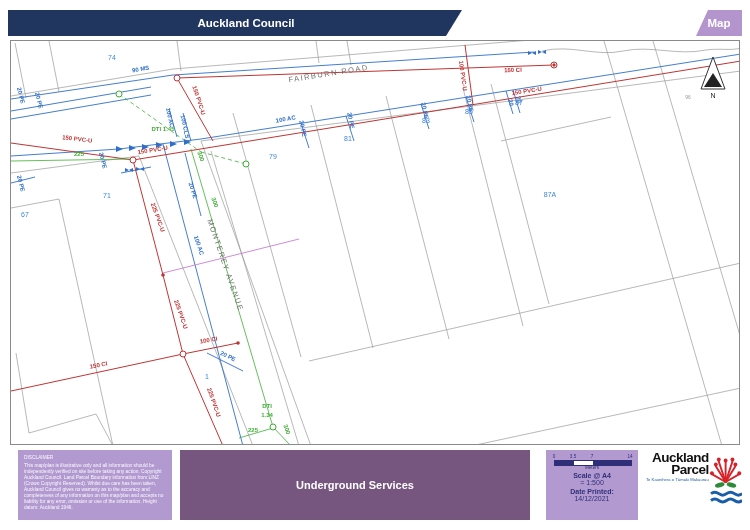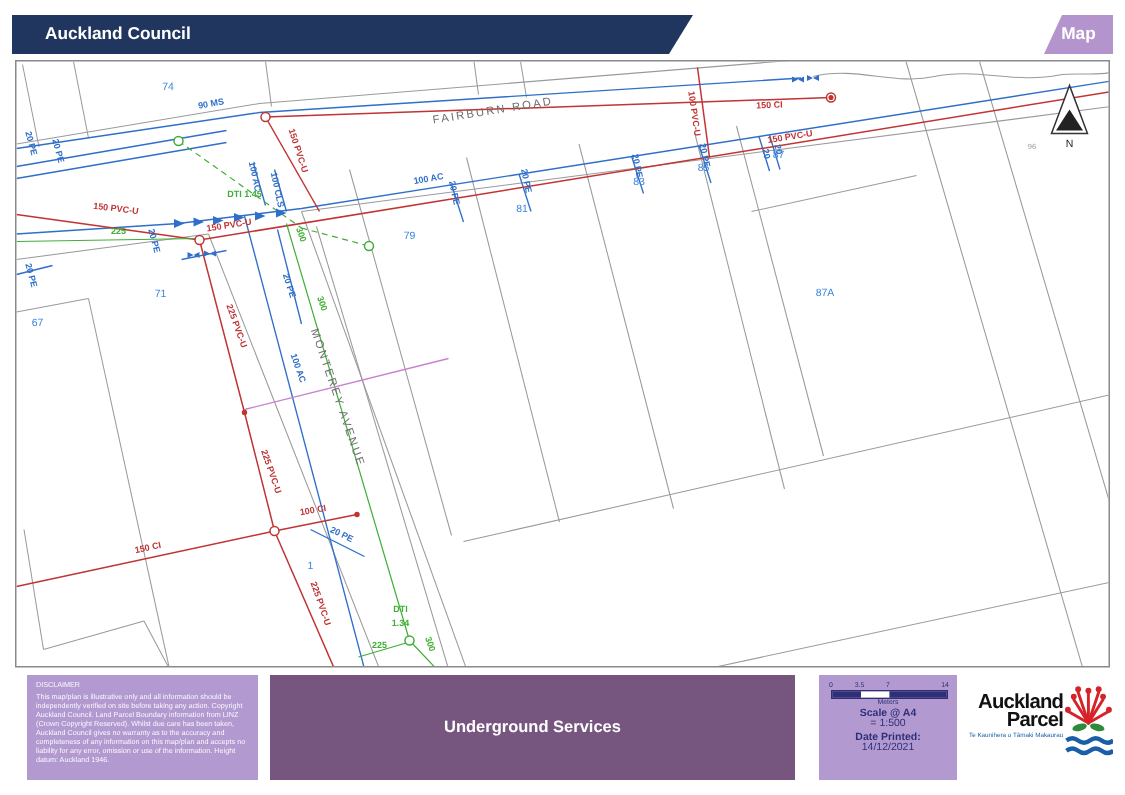--- a/index.html
+++ b/index.html
@@ -2,21 +2,21 @@
 <html style="--navy: #21365f; --purple: #7b4f98; --chip: #b394cc; --plum: #76557f; --lilac: #b29ad1; --water: #2f6fc9; --wmain: #c03434; --drain: #3fae35; --boundary: #9a9a9a; --power: #c97fd1; --inktxt: #2f2f78;"><head>
 <meta charset="utf-8">
 <style>
   html,body{margin:0;padding:0;background:#ffffff;}
   .page{position:relative;width:750px;height:530px;background:#fff;overflow:hidden;
         font-family:"Liberation Sans",sans-serif;}
   
   .hdr{position:absolute;top:10px;height:26px;display:flex;align-items:center;color:#fff;
        font-weight:bold;font-size:11.5px;}
   .hdr-navy{left:8px;width:454px;background:var(--navy);padding-left:22px;box-sizing:border-box;
-       clip-path:polygon(0 0,100% 0,calc(100% - 16px) 100%,0 100%);}
+       clip-path:polygon(0 0,100% 0,calc(100% - 16px) 100%,0 100%);justify-content:center;}
   .hdr-purple{left:446px;width:246px;background:var(--purple);justify-content:flex-end;
        padding-right:26px;box-sizing:border-box;
        clip-path:polygon(16px 0,100% 0,calc(100% - 16px) 100%,0 100%);}
   .hdr-chip{left:696px;width:46px;background:var(--chip);justify-content:center;box-sizing:border-box;
        clip-path:polygon(12px 0,100% 0,100% 100%,0 100%);}
   
   .map-frame{position:absolute;left:10px;top:40px;width:730px;height:405px;background:#fff;
        border:1px solid #8a8a8a;box-sizing:border-box;}
   .map-frame svg{display:block;}
   .gry{stroke:var(--boundary);stroke-width:.7;fill:none;}
@@ -48,21 +48,21 @@
   .sb-ticks span{position:absolute;top:0;font-size:4.6px;transform:translateX(-50%);}
   .sb-bar{position:absolute;top:6px;left:0;width:76px;height:3.5px;border:0.5px solid var(--inktxt);
        display:flex;}
   .sb-seg1{width:19px;background:var(--inktxt);}
   .sb-seg2{width:19px;background:#fff;}
   .sb-seg3{width:38px;background:var(--inktxt);}
   .sb-unit{position:absolute;top:11px;left:38px;transform:translateX(-50%);font-size:4.6px;}
   .scale-box .lbl{font-weight:bold;margin-top:2px;}
   .logo-box{left:646px;top:452px;width:96px;height:66px;background:#fff;display:flex;
        align-items:flex-start;justify-content:flex-end;}
-  .logo-text{text-align:right;margin-top:10px;}
+  .logo-text{text-align:right;margin-top:0;}
   .logo-text .l1,.logo-text .l2{font-weight:800;font-size:13.5px;line-height:11.5px;color:#111;
        letter-spacing:-.5px;}
   .logo-text .l3{font-size:4.2px;color:#1a5ea8;margin-top:2px;white-space:nowrap;}
 </style>
 </head>
 <body>
 
 <div class="page">
 
   <div class="hdr hdr-navy">

